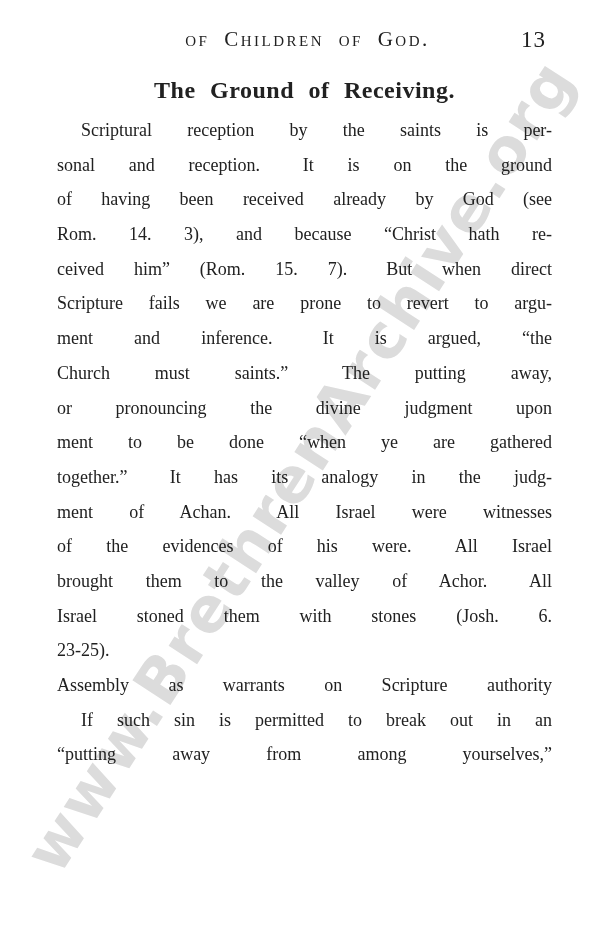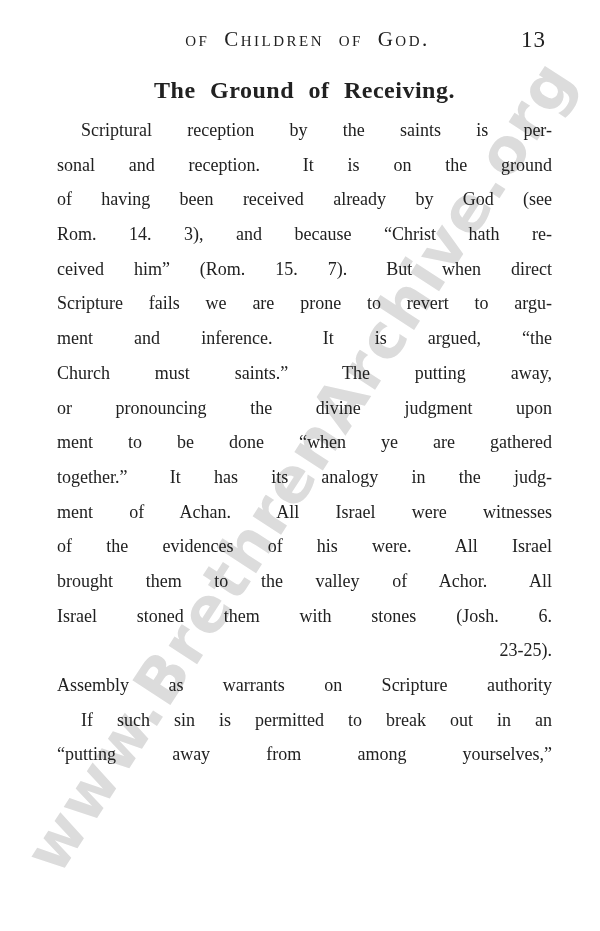--- a/index.html
+++ b/index.html
@@ -80,21 +80,21 @@
     right: 48px;
     top: 113px;
     font-size: 18px;
     line-height: 34.7px;
     word-spacing: 1px;
   }
   .line {
     height: 34.7px;
     white-space: normal;
     overflow: visible;
-    text-align: right;
+    text-align: left;
   }
   .line.j {
     text-align: justify;
     text-align-last: justify;
   }
   .line.ind {
     text-indent: 24px;
   }
 </style>
 </head>

